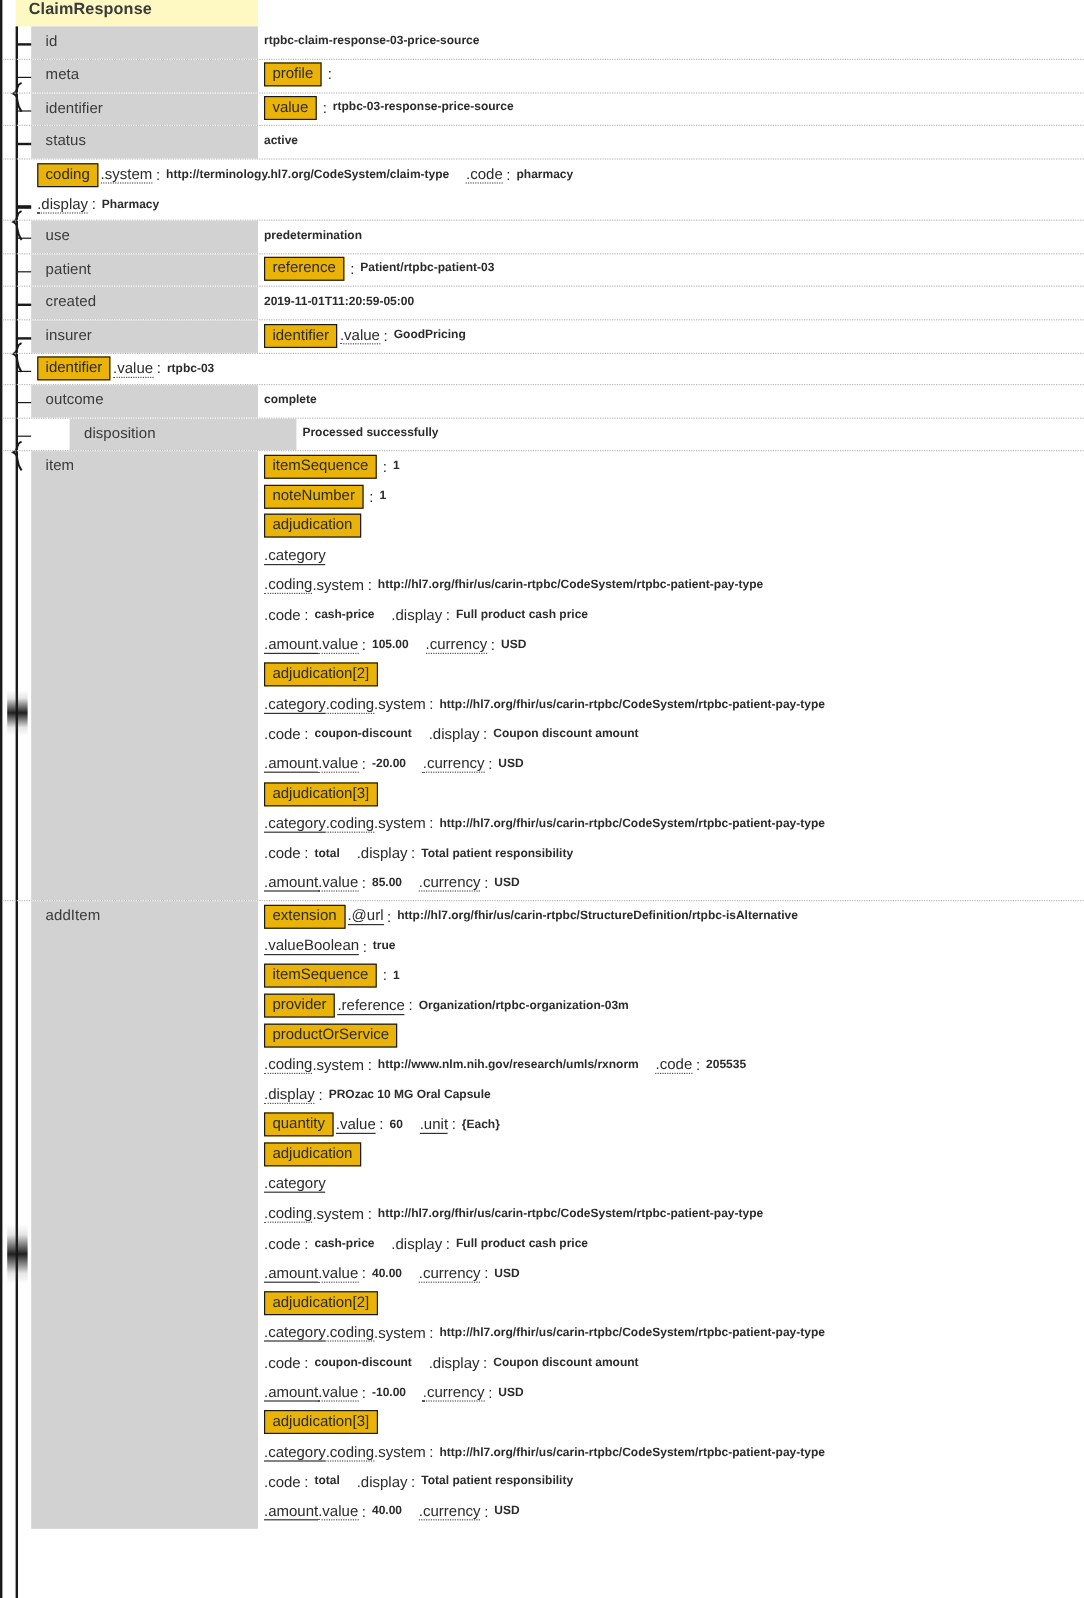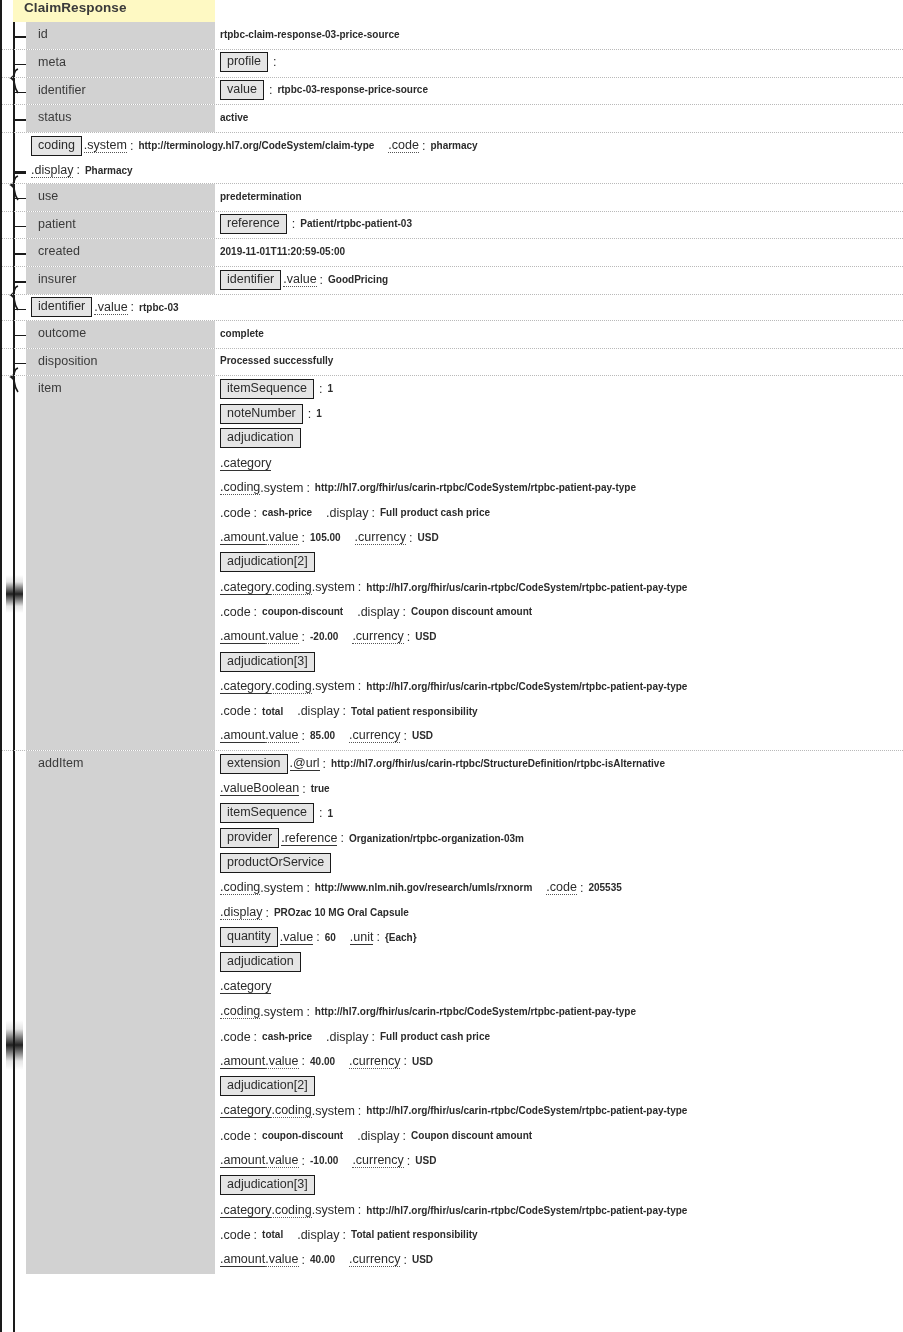--- a/index.html
+++ b/index.html
@@ -117,21 +117,21 @@
     white-space: nowrap;
   }
 
   .chip {
     display: inline-block;
     border: 1.4px solid #1a1a1a;
     padding: 1px 6px 2px 6px;
     font-size: 12.5px;
     color: #2b2b2b;
     line-height: 15px;
-    background: #e5e5e5;
+    background: #eab308;
     margin-right: 2px;
     font-weight: normal;
   }
   .colon {
     font-size: 12.5px;
     color: #2b2b2b;
     margin: 0 5px 0 3px;
   }
   .prop {
     font-size: 12.5px;
@@ -337,21 +337,21 @@
       </div>
       <div class="row">
         <div class="gutter">
           <div class="tick"></div>
           <div class="brace">
             <svg width="12" height="26" viewBox="0 0 12 26">
               <path d="M10 1 C4 3, 9 7, 3 10 C9 13, 4 17, 10 25" fill="none" stroke="#1a1a1a" stroke-width="1.6"></path>
             </svg>
           </div>
         </div>
-        <div class="label-cell" style="min-height: 26.8px;">disposition</div>
+        <div class="label-cell" style="min-height: 26.8px; margin-left: 32px;">disposition</div>
         <div class="value-cell">
           <div class="vline">
             <span class="val">Processed successfully</span>
           </div>
         </div>
       </div>
       <div class="row">
         <div class="gutter"></div>
         <div class="label-cell" style="min-height: 374px;">item</div>
         <div class="value-cell">

